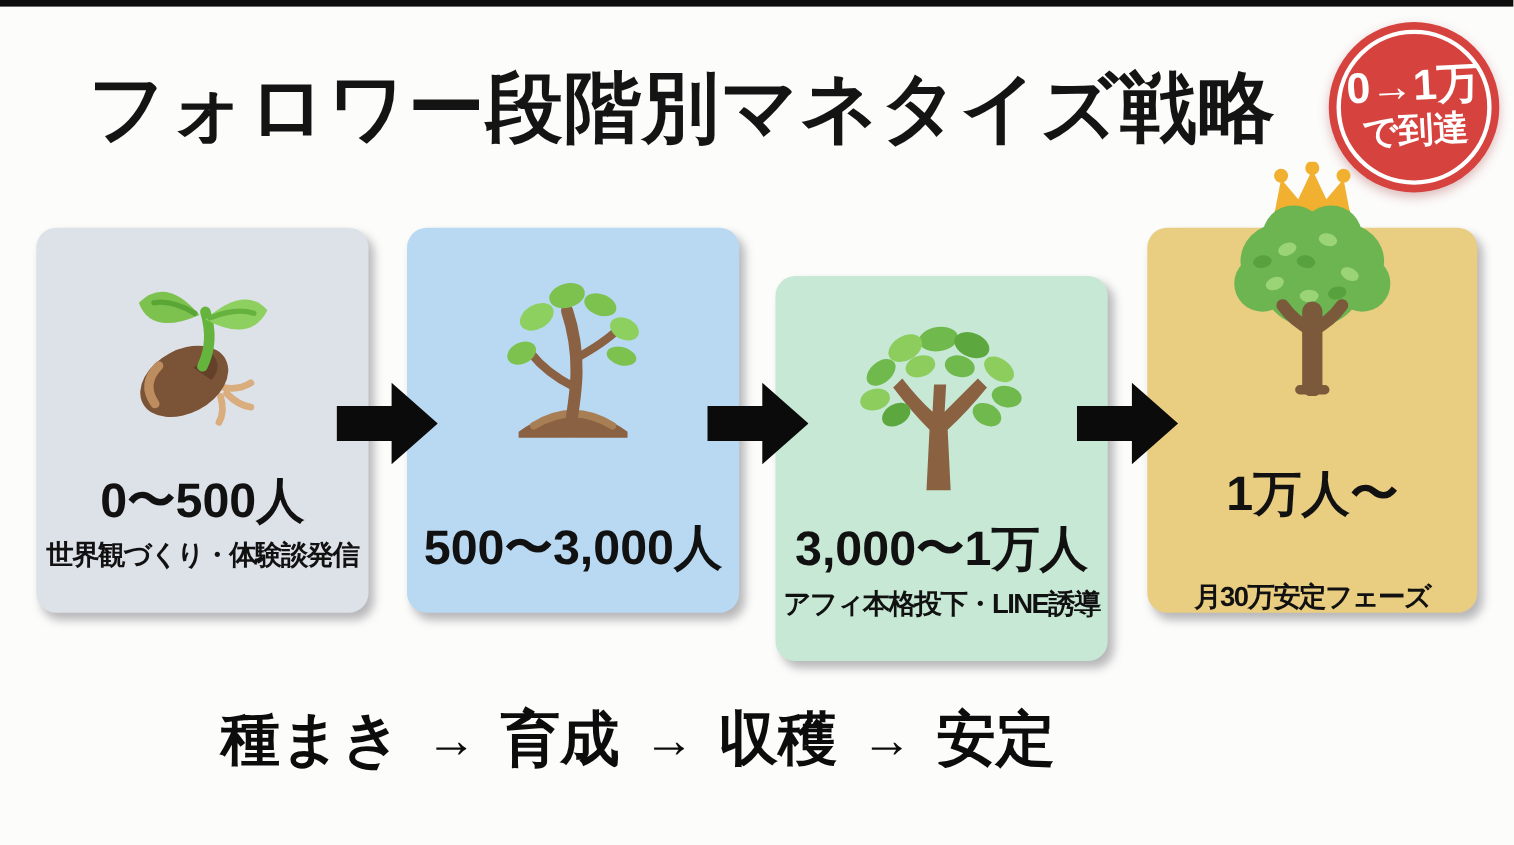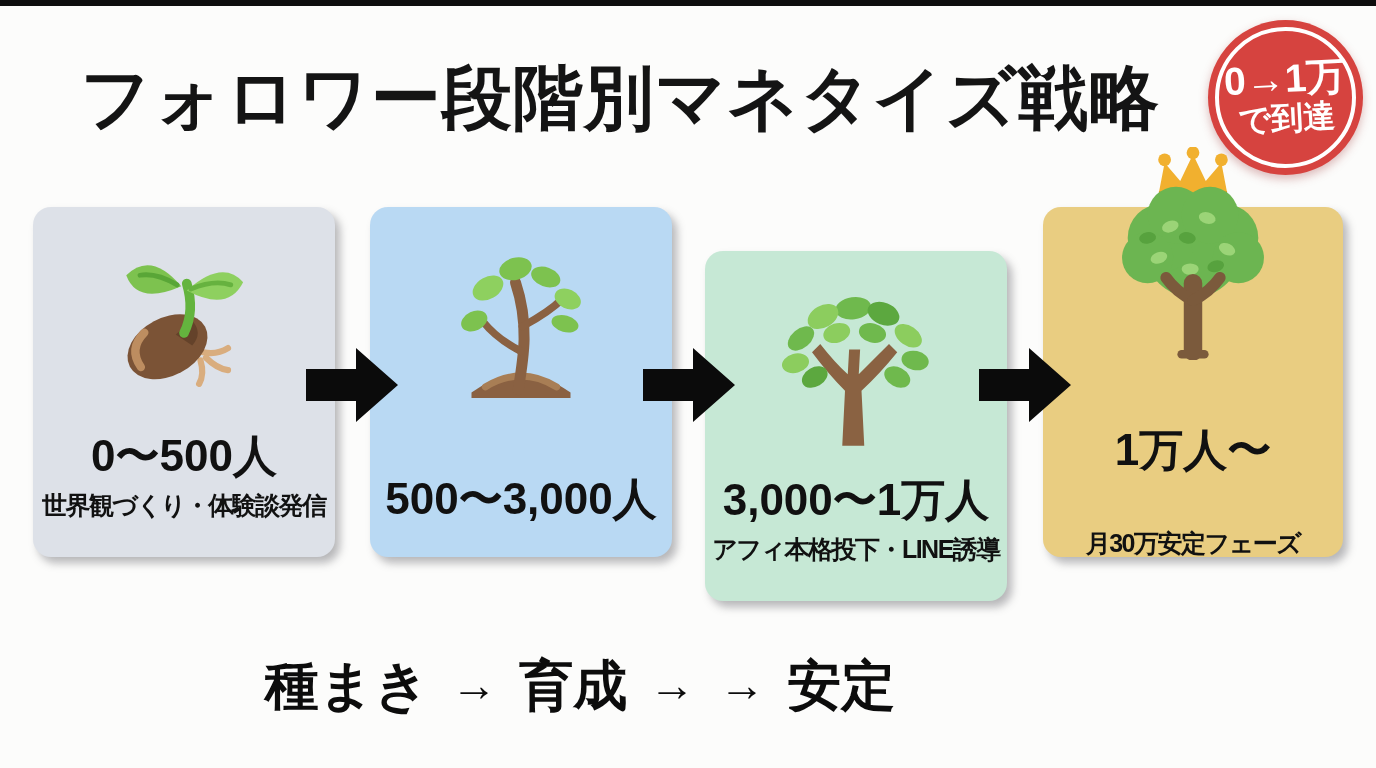--- a/index.html
+++ b/index.html
@@ -50,21 +50,20 @@
     letter-spacing:-1.5px; line-height:1.1; white-space:nowrap;
   }
 
   .arrow { position:absolute; top:348px; z-index:5; }
   .arrow1 { left:306px; } .arrow2 { left:643px; } .arrow3 { left:979px; }
 
   .flow {
     position:absolute; top:640px; left:0; width:1160px;
     display:flex; align-items:center; justify-content:center; gap:20px;
     color:#0c0c0c;
-    margin-top:13px;
   }
   .flow-step { font-size:54px; font-weight:900; line-height:1.2; }
   .flow-arrow { font-size:46px; font-weight:700; padding:0 2px; }
 </style>
 </head>
 <body>
 
 <div class="stage" style="background: rgb(252, 252, 251);">
 
   <div class="topbar" style="background: rgb(14, 14, 14);"></div>
@@ -189,17 +188,18 @@
   </svg>
   <svg class="arrow arrow3" width="92" height="74" viewBox="0 0 92 74">
     <polygon points="0,21 50,21 50,0 92,37 50,74 50,53 0,53" fill="#0b0b0b"></polygon>
   </svg>
 
   <div class="flow">
     <span class="flow-step">種まき</span>
     <span class="flow-arrow">→</span>
     <span class="flow-step">育成</span>
     <span class="flow-arrow">→</span>
+    <span class="flow-step">収穫</span>
     <span class="flow-arrow">→</span>
     <span class="flow-step">安定</span>
   </div>
 
 </div>
 
 </body></html>

